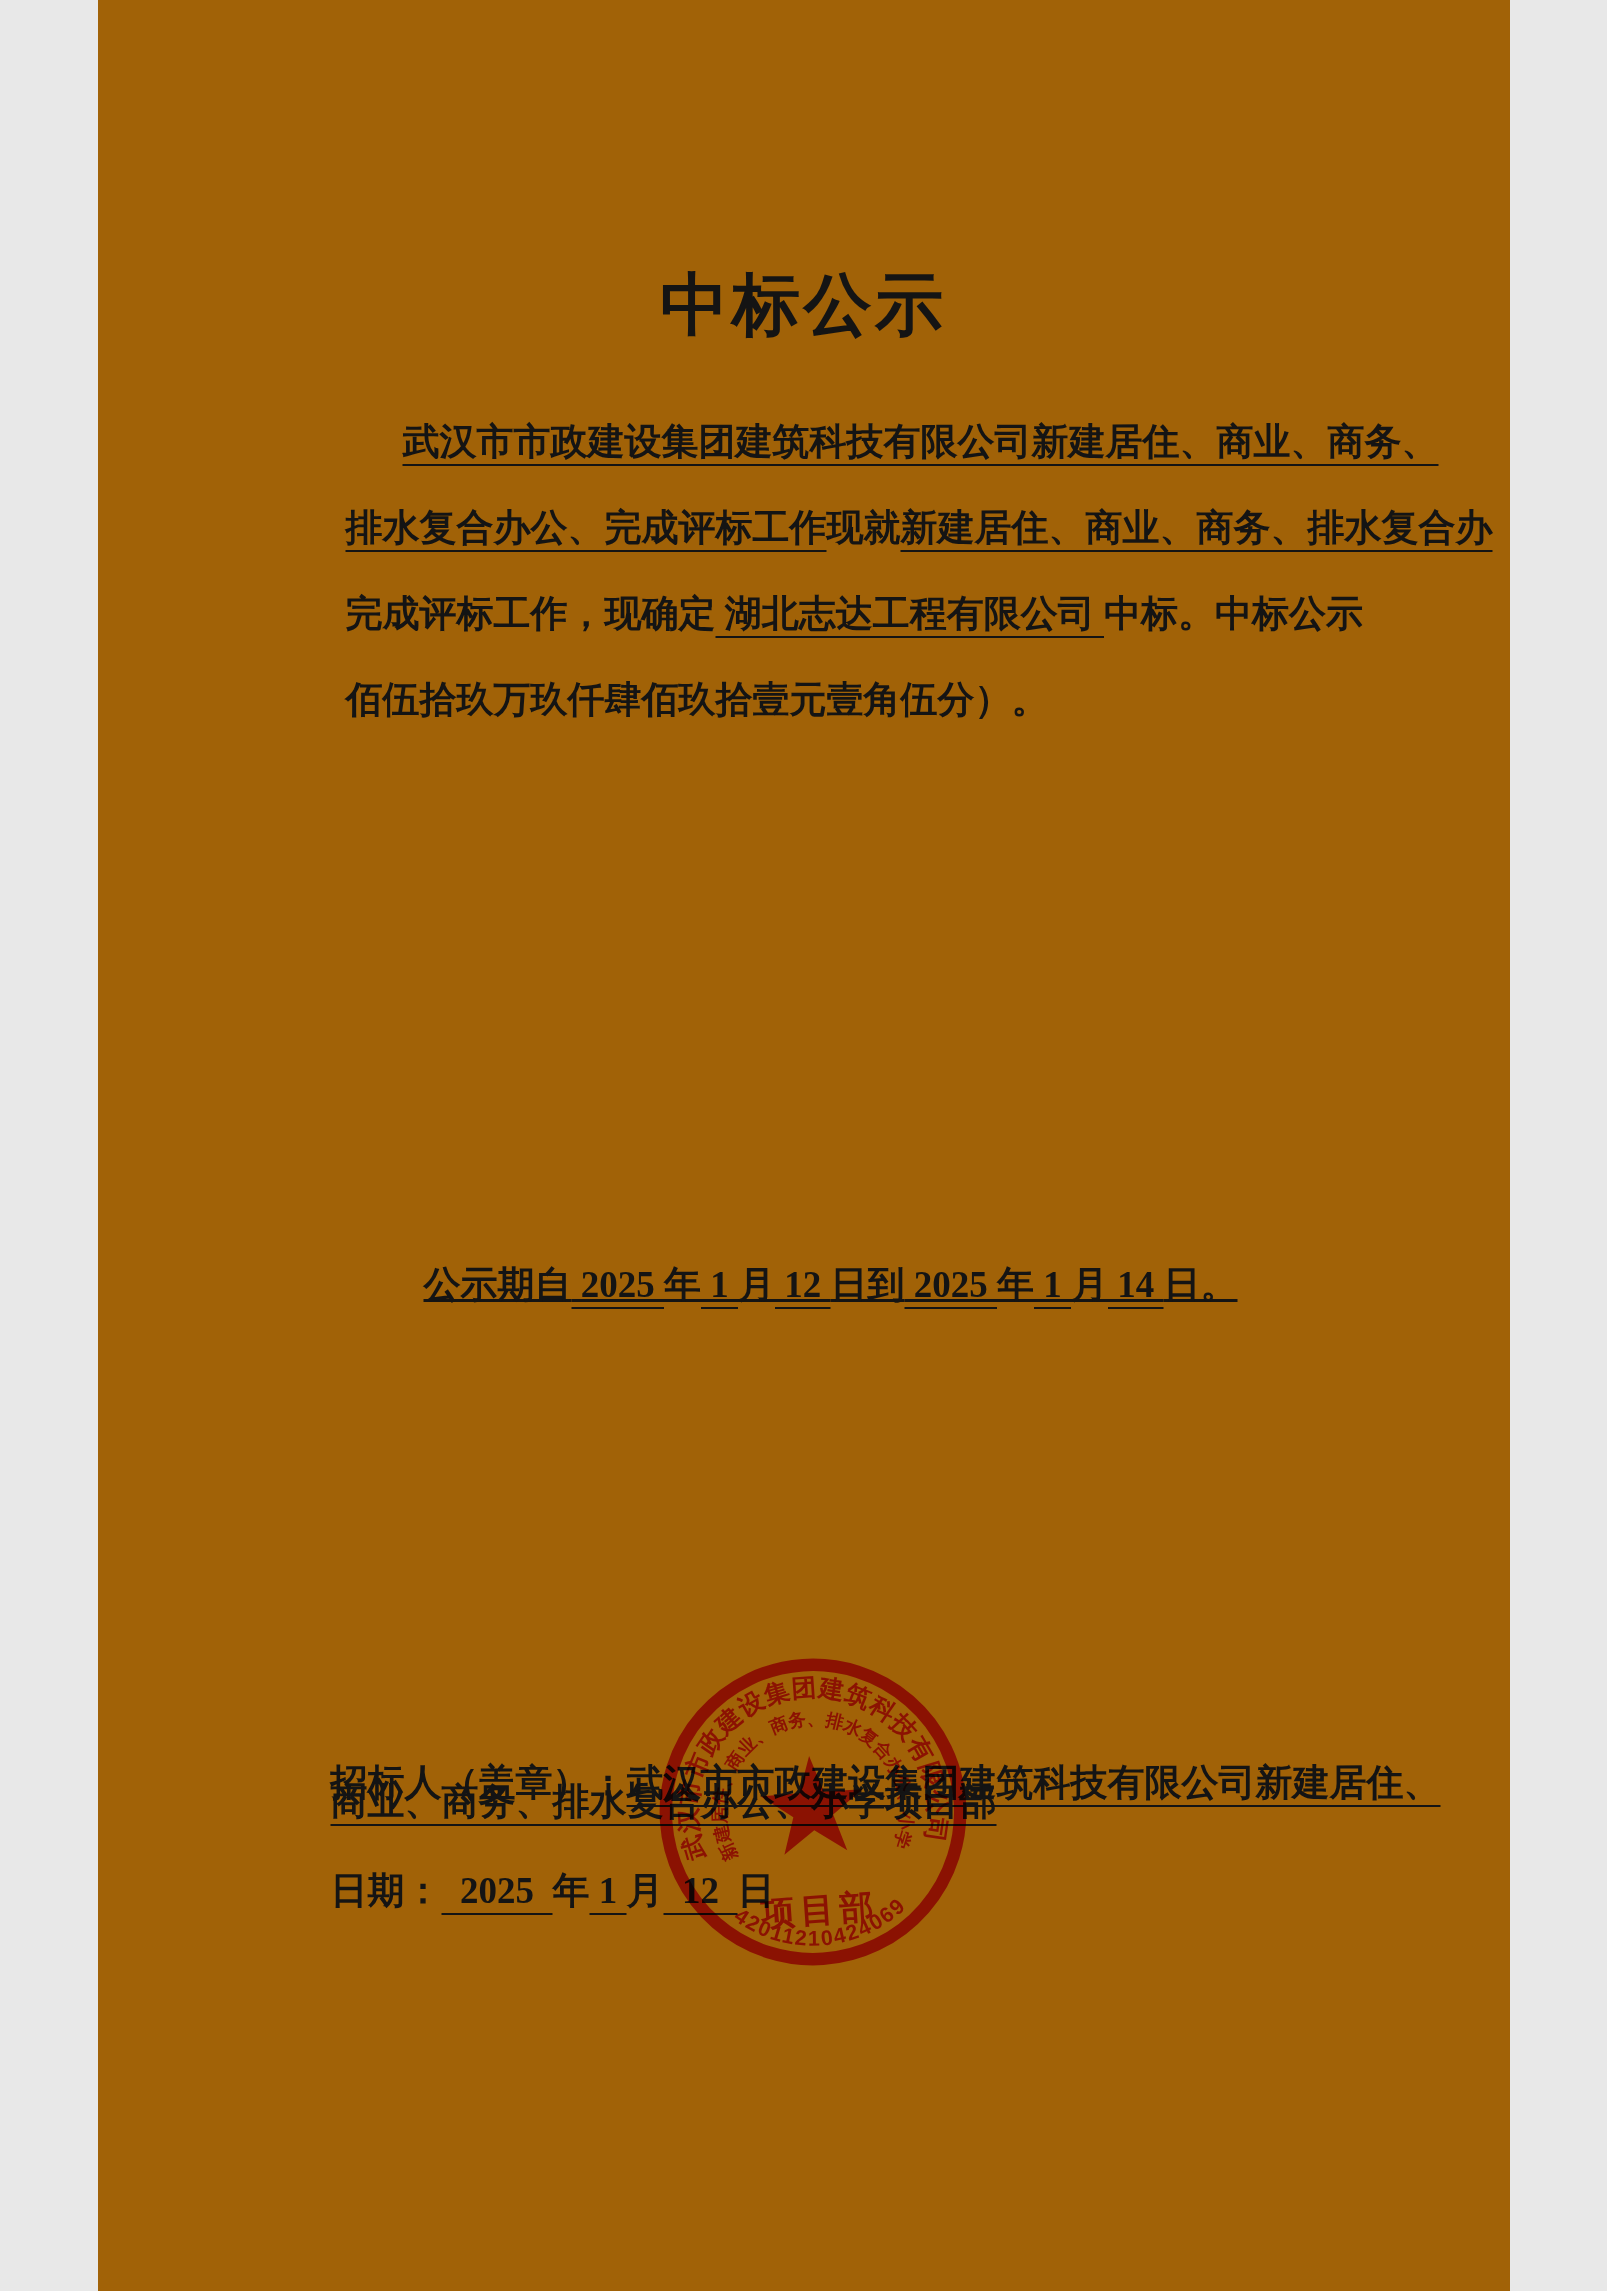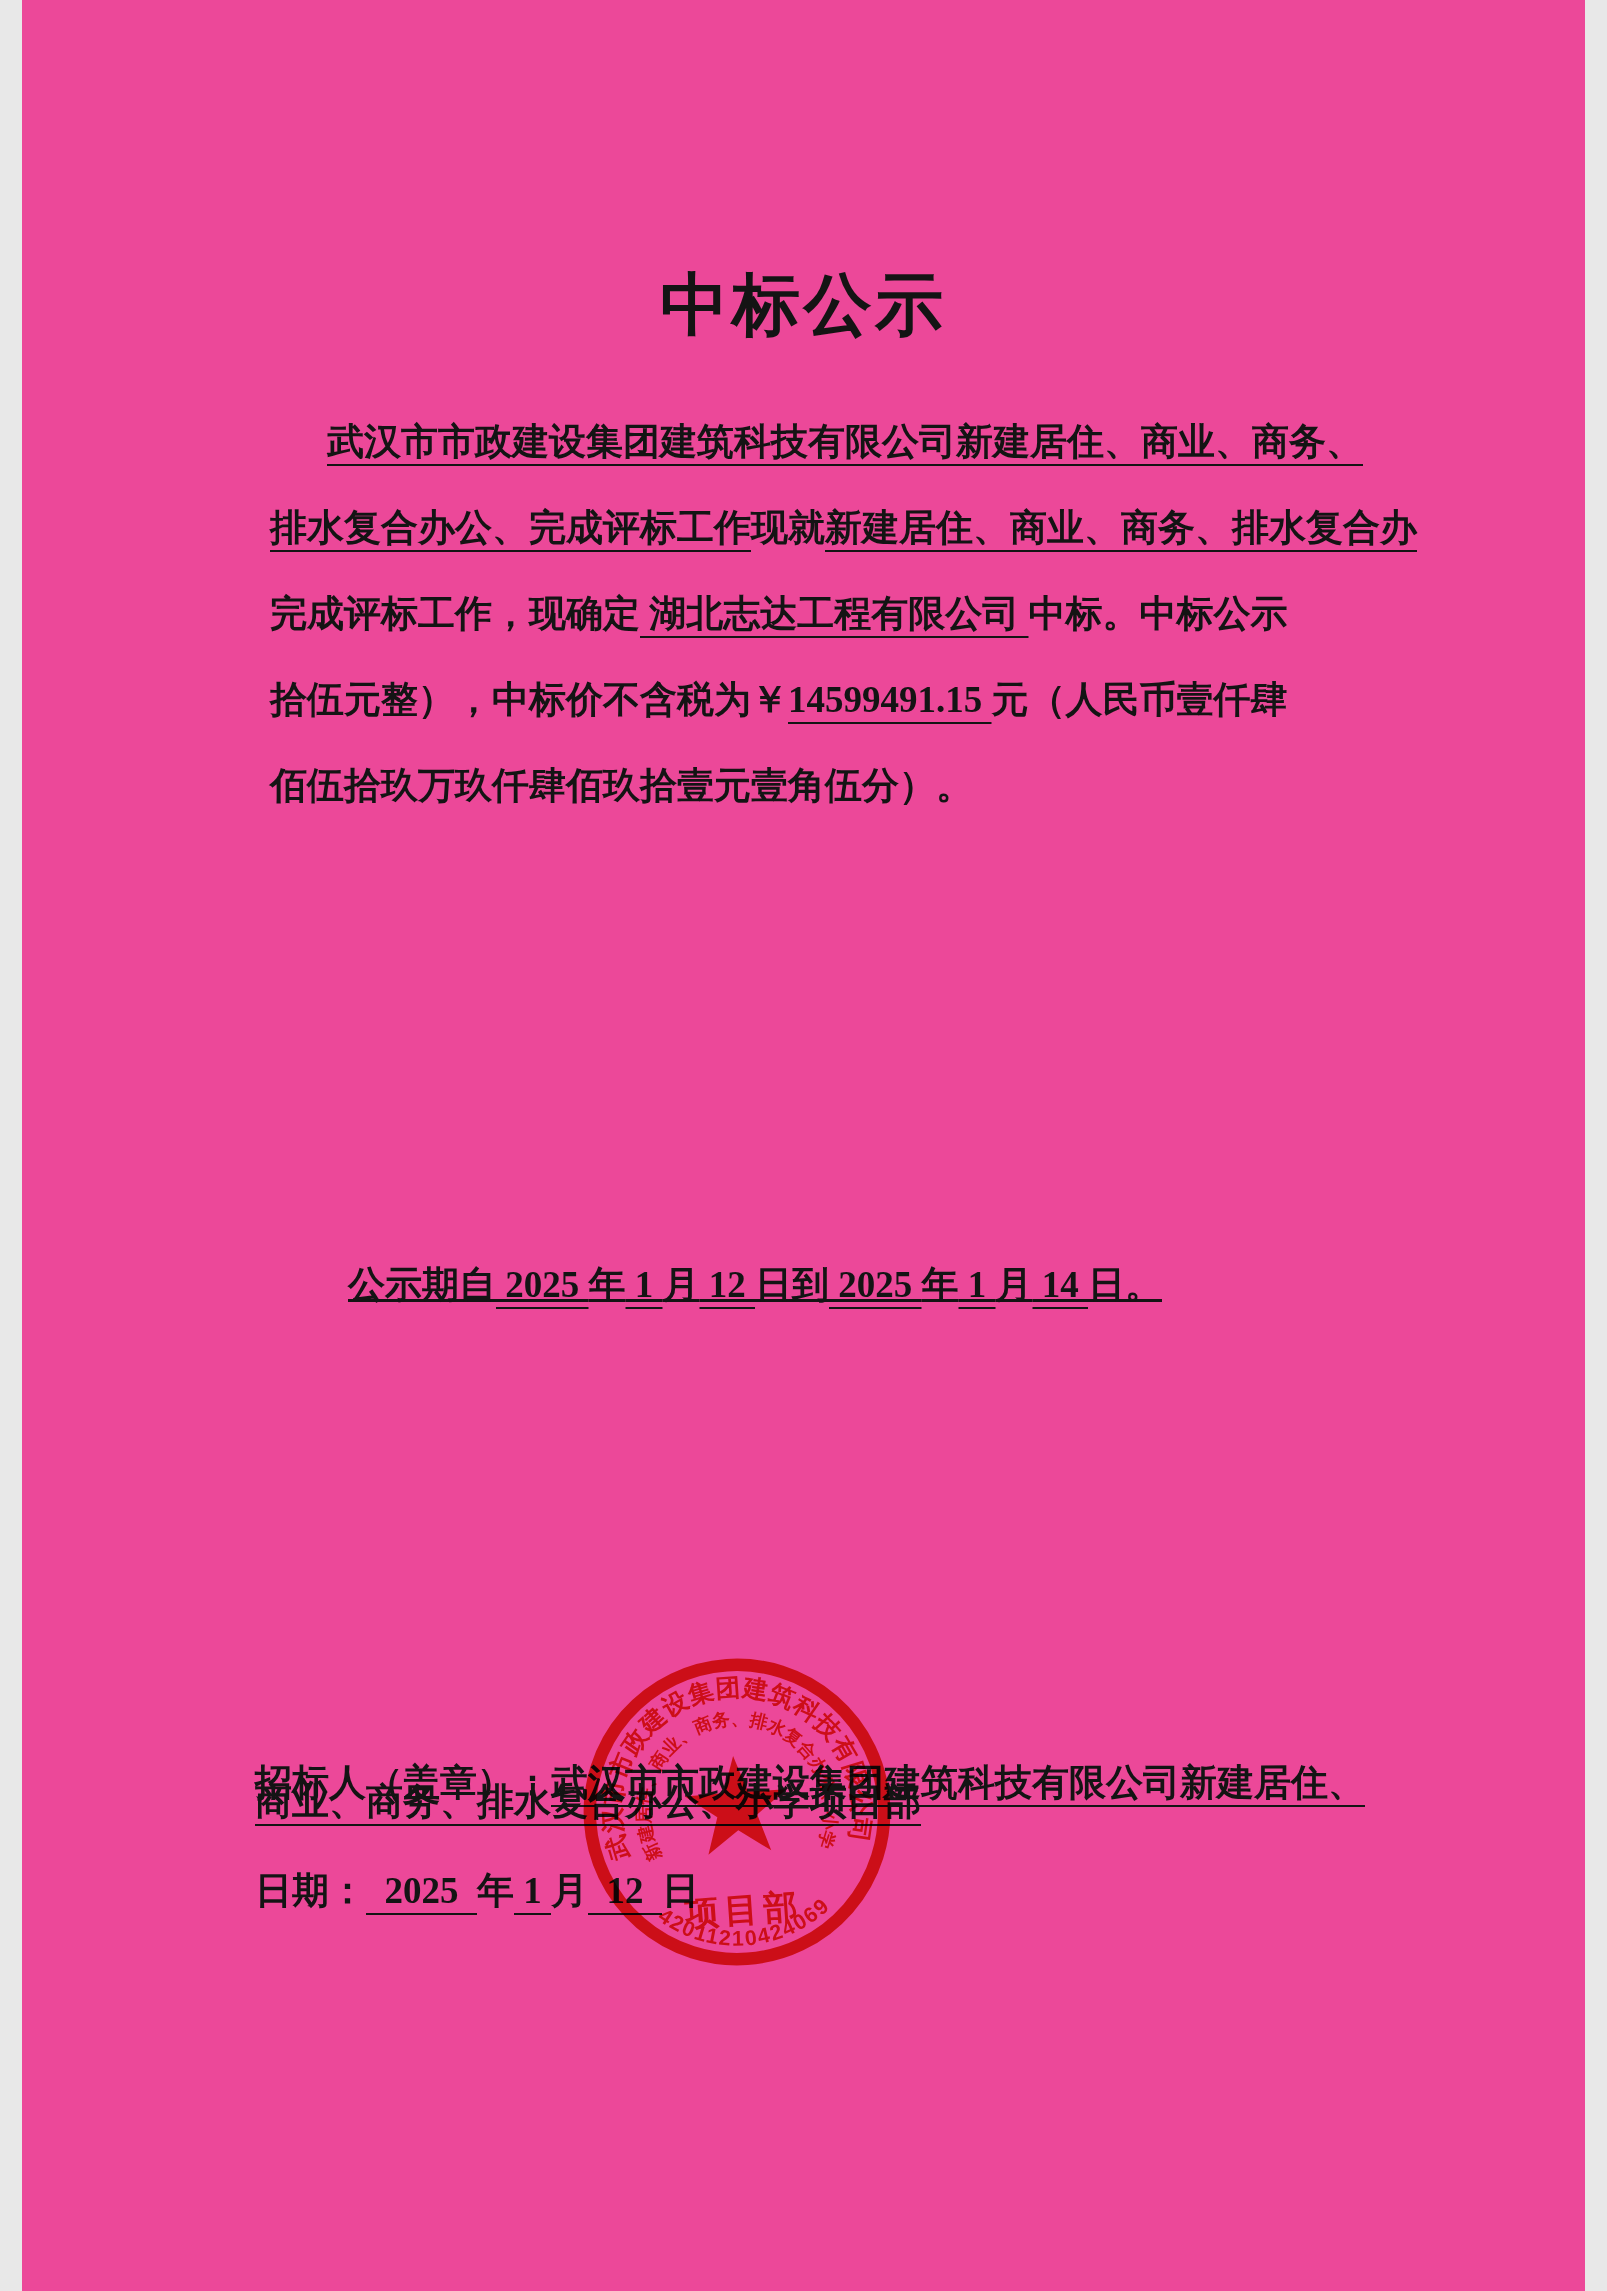--- a/index.html
+++ b/index.html
@@ -1,19 +1,19 @@
 <!DOCTYPE html>
 <html style="font-size:14.3px"><head>
 <meta charset="utf-8">
 <style>
   html,body{margin:0;padding:0;background:#e8e8e8;}
   .page{
     position:relative;
-    width:1563px;height:2292px;
-    background:#ec4899;
+    width:1412px;height:2292px;
+    background:#a16207;
     overflow:hidden;
     font-family:"Liberation Serif","DejaVu Serif",serif;
     color:#141414;
     margin:0 auto;
   }
   .title{
     position:absolute;top:219px;left:0;width:100%;
     text-align:center;
     font-size:68px;font-weight:700;letter-spacing:3.6px;
     line-height:1.2;
@@ -55,21 +55,20 @@
 <body>
 
 <div class="page">
 
   <h1 class="title">中标公示</h1>
 
   <div class="body-block">
       <div class="bline indent"><span class="u">武汉市市政建设集团建筑科技有限公司新建居住、商业、商务、</span></div>
       <div class="bline"><span class="u">排水复合办公、完成评标工作</span><span>现就</span><span class="u">新建居住、商业、商务、排水复合办</span></div>
       <div class="bline"><span>完成评标工作，现确定</span><span class="u"> 湖北志达工程有限公司 </span><span>中标。中标公示</span></div>
-      <div class="bline"><span>拾伍元整），中标价不含税为￥</span><span class="u">14599491.15 </span><span>元（人民币壹仟肆</span></div>
       <div class="bline"><span>佰伍拾玖万玖仟肆佰玖拾壹元壹角伍分）。</span></div>
     </div>
 
   <div class="sline" id="notice"><span>公示期自</span><span class="u"> 2025 </span><span>年</span><span class="u"> 1 </span><span>月</span><span class="u"> 12 </span><span>日到</span><span class="u"> 2025 </span><span>年</span><span class="u"> 1 </span><span>月</span><span class="u"> 14 </span><span>日。</span></div>
 
   <div class="sline" id="sig1"><span>招标人（盖章）：</span><span class="u">武汉市市政建设集团建筑科技有限公司新建居住、</span></div>
   <div class="sline" id="sig2"><span class="u">商业、商务、排水复合办公、小学项目部</span></div>
   <div class="sline" id="dateline"><span>日期：</span><span class="u">  2025  </span><span>年</span><span class="u"> 1 </span><span>月</span><span class="u">  12  </span><span>日</span></div>
 
   <svg class="seal" viewBox="0 0 370 370" xmlns="http://www.w3.org/2000/svg">

